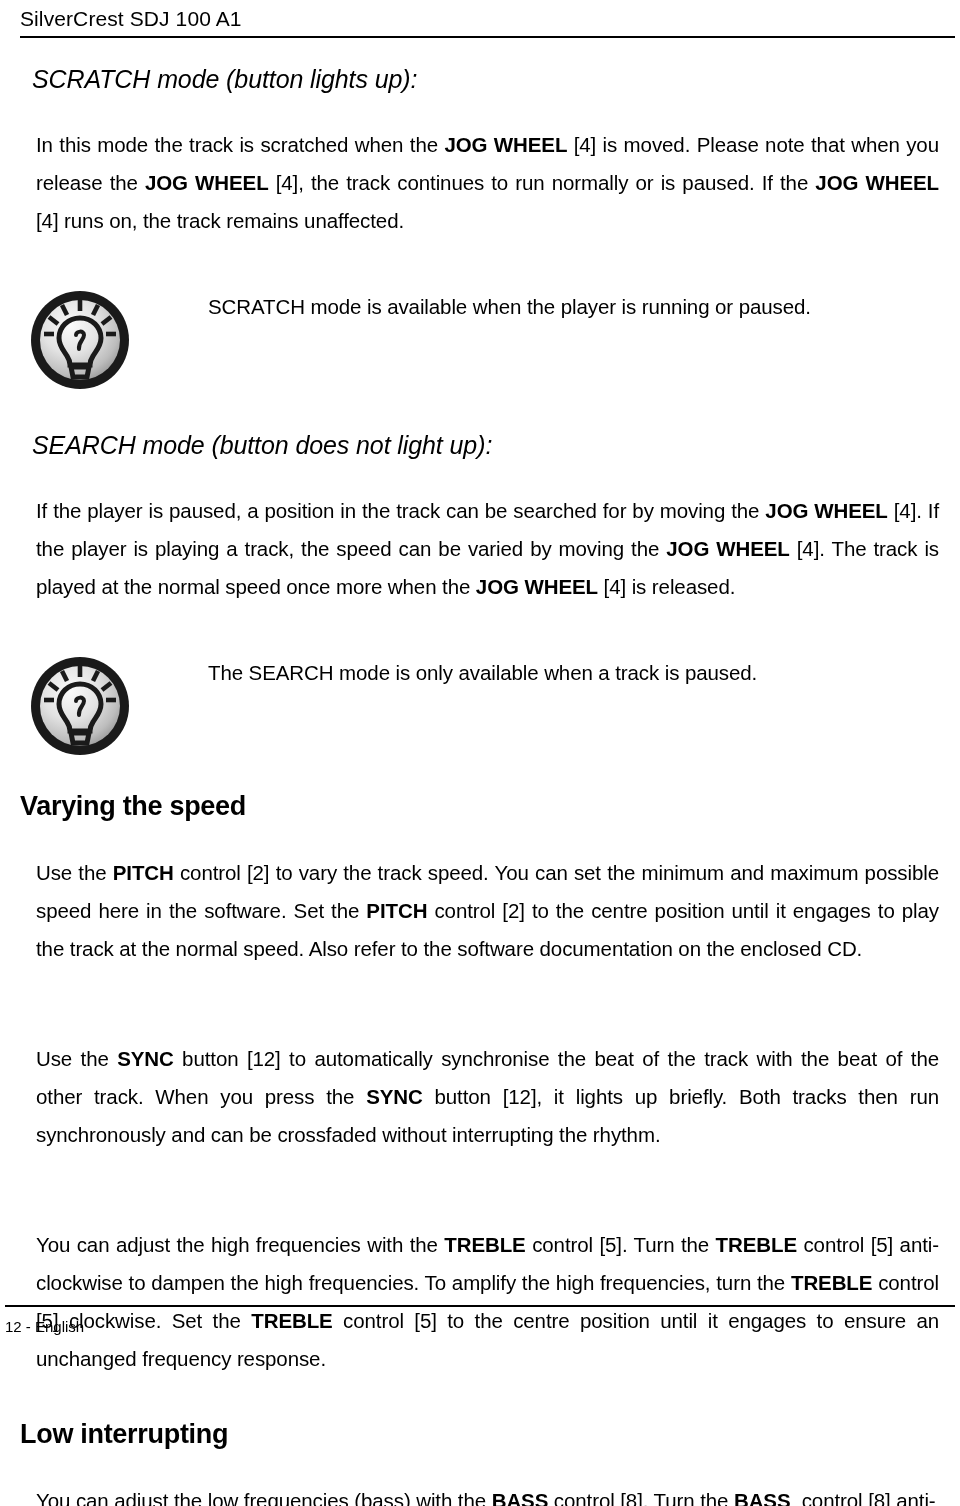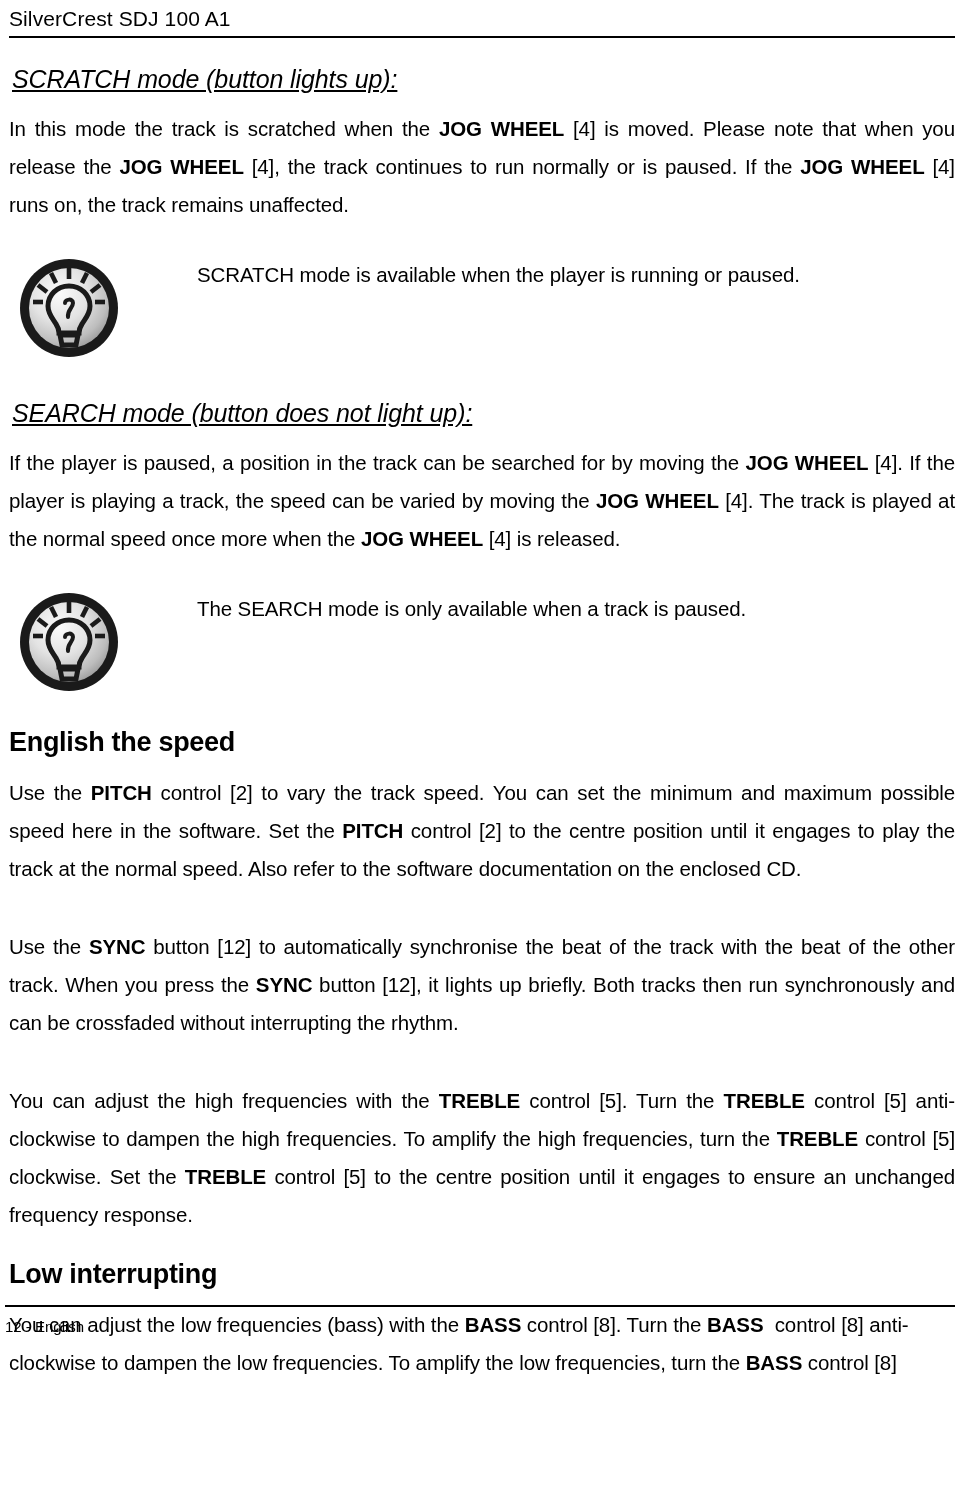--- a/index.html
+++ b/index.html
@@ -13,21 +13,21 @@
     font-family: "Liberation Sans", sans-serif;
     color: #000000;
     overflow: hidden;
     position: relative;
   }
   .page {
     position: relative;
     width: 960px;
     height: 1348px;
     box-sizing: border-box;
-    padding: 0 5px 0 9px;
+    padding: 0 5px 0 20px;
   }
 
   
   .running-header {
     font-size: 21px;
     line-height: 30px;
     letter-spacing: 0.1px;
     padding-top: 4px;
     white-space: nowrap;
   }
@@ -43,37 +43,36 @@
     margin: 0;
     height: 0;
   }
 
   
   h2.mode-heading {
     font-size: 25px;
     font-weight: normal;
     font-style: italic;
     line-height: 30px;
-    margin: 26px 0 0 3px;
+    margin: 26px 0 0 12px;
     letter-spacing: -0.1px;
-    text-decoration: underline;
   }
   h2.section-heading {
     font-size: 27px;
     font-weight: bold;
     line-height: 32px;
     margin: 0;
     letter-spacing: -0.3px;
   }
 
   
   p.body {
     font-size: 20.5px;
     line-height: 38px;
-    margin: 0;
+    margin: 16px;
     text-align: justify;
     text-justify: inter-word;
     letter-spacing: -0.1px;
   }
   p.body.lastline-flush {
     text-align: left;
   }
   b, strong { font-weight: bold; }
 
   
@@ -197,21 +196,21 @@
         <path d="M52 30 C40 30 31 39 31 50 C31 58 36 63 39 68 C41 71 42 74 42 77 L62 77 C62 74 63 71 65 68 C68 63 73 58 73 50 C73 39 64 30 52 30 Z" fill="none" stroke="#1a1a1a" stroke-width="5"></path>
         <path d="M43 79 L61 79 L59 89 L45 89 Z" fill="none" stroke="#1a1a1a" stroke-width="5"></path>
         <path d="M48 47 C48 43 56 42 56 47 C56 52 50 54 51 61" fill="none" stroke="#1a1a1a" stroke-width="4" stroke-linecap="round"></path>
       </svg>
     </span>
     <p class="note-text">The SEARCH mode is only available when a track is paused.</p>
   </div>
 
   <div class="sp-32"></div>
 
-  <h2 class="section-heading">English the speed</h2>
+  <h2 class="section-heading">Varying the speed</h2>
 
   <div class="sp-16"></div>
 
   <p class="body">Use the <b>PITCH</b> control [2] to vary the track speed. You can set the minimum and maximum possible speed here in the software. Set the <b>PITCH</b> control [2] to the centre position until it engages to play the track at the normal speed. Also refer to the software documentation on the enclosed CD.</p>
 
   <div class="sp-24"></div>
 
 
   <div class="sp-16"></div>
 

